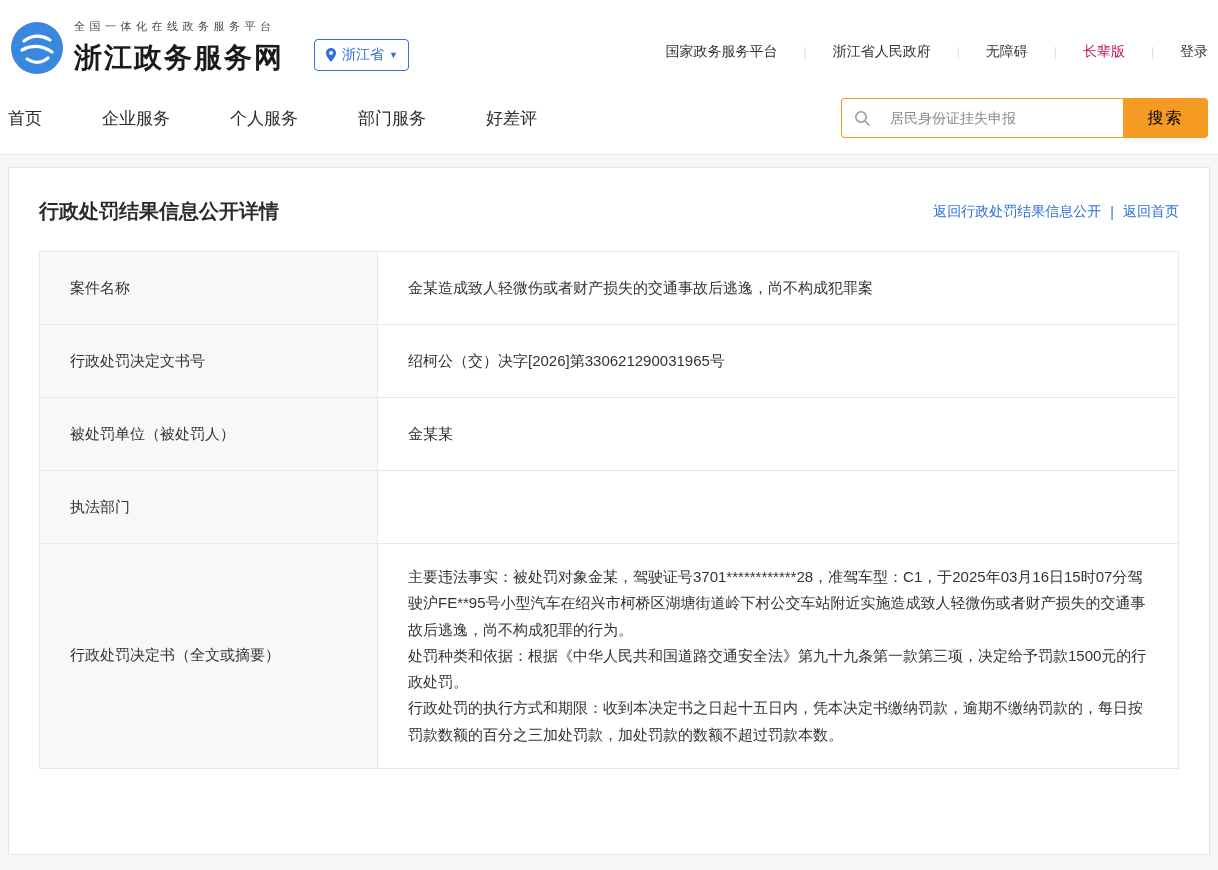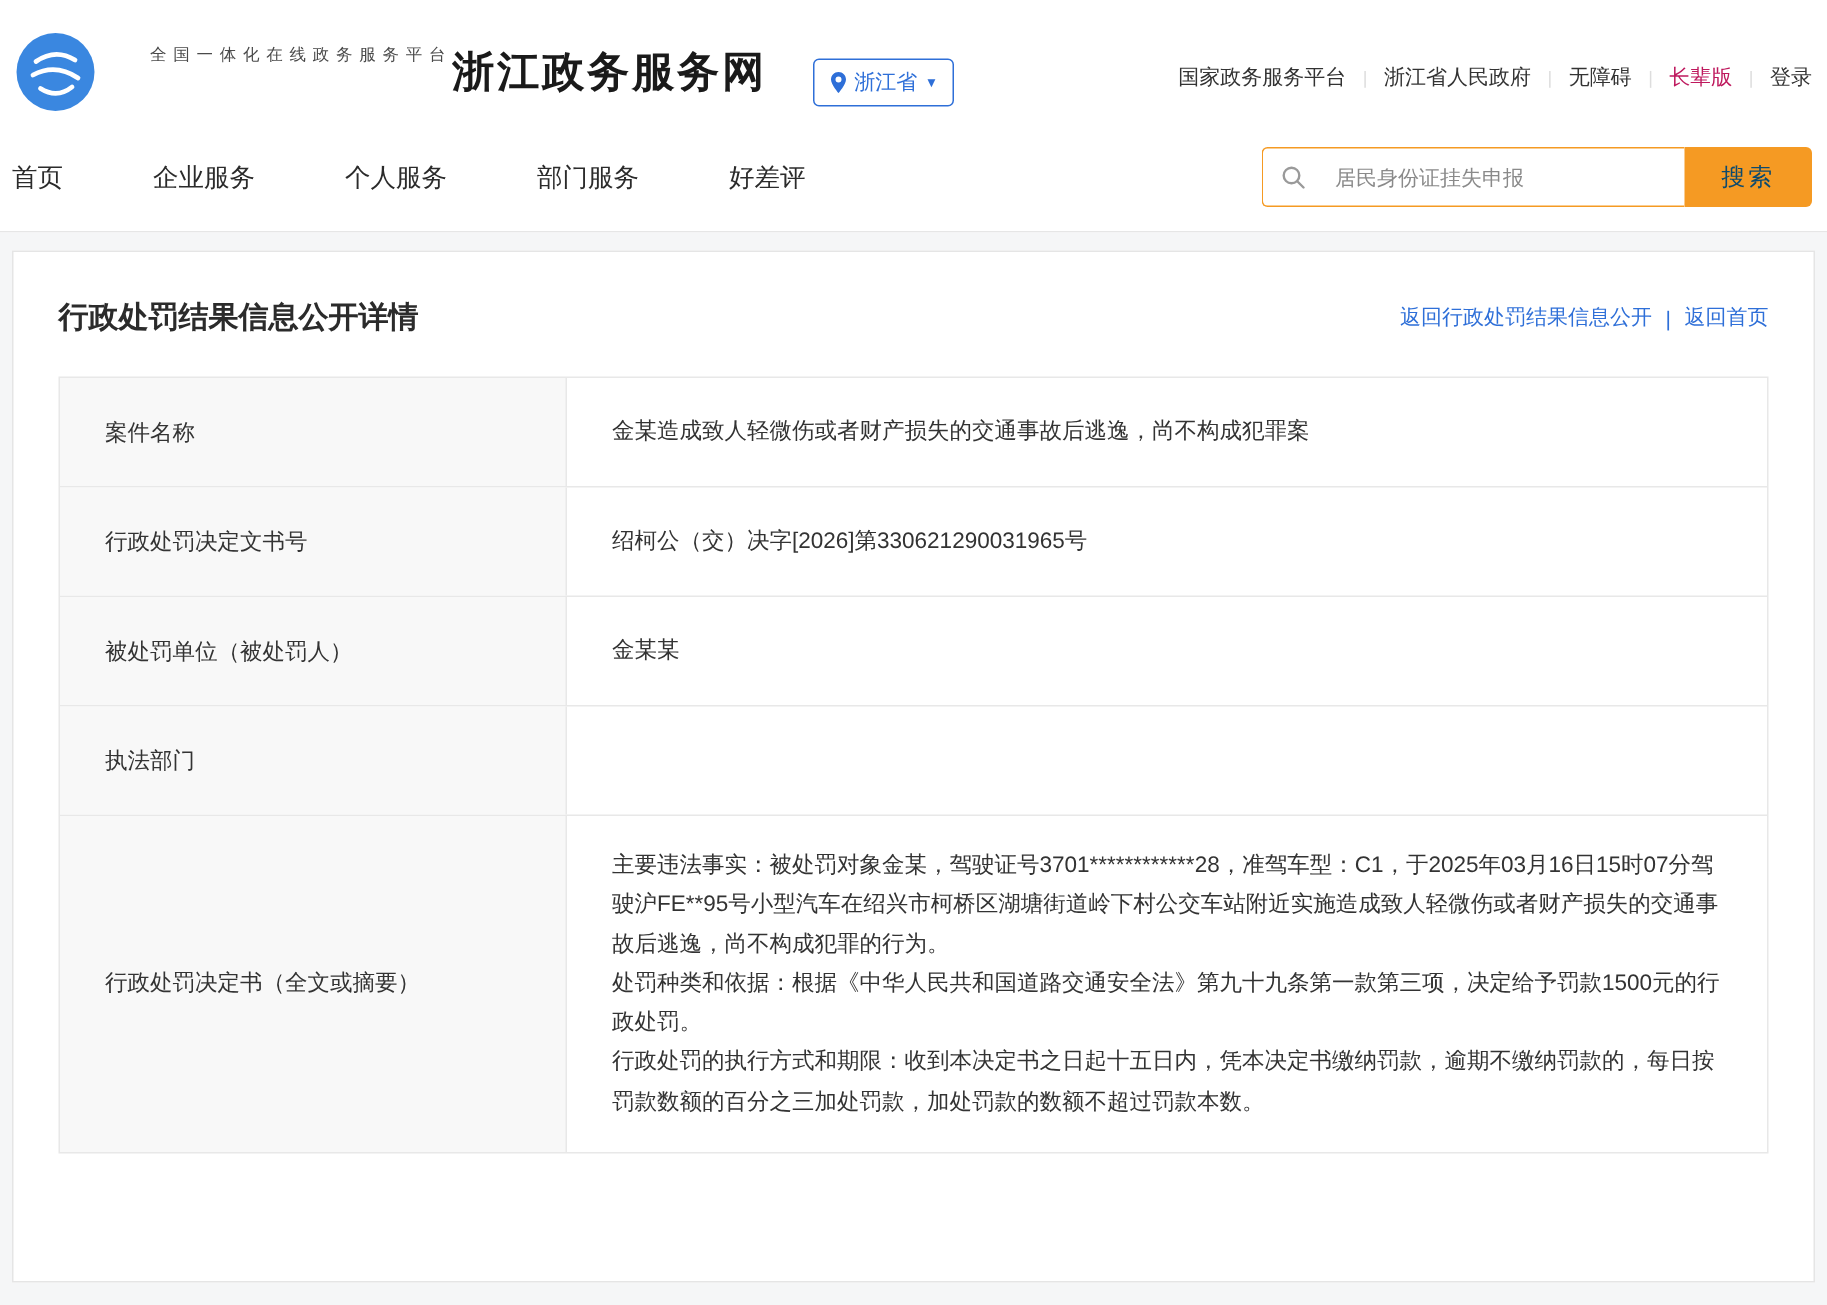--- a/index.html
+++ b/index.html
@@ -10,51 +10,51 @@
     font-family:"Liberation Sans","DejaVu Sans",sans-serif;
     background:#fff;
     color:#333;
   }
   a { text-decoration:none; cursor:pointer; }
 
   
   .header { height:96px; background:#fff; display:flex; align-items:center; padding:0 10px; }
   .brand { display:flex; align-items:center; gap:10px; }
   .logo svg { width:54px; height:54px; display:block; }
-  .brand-text { display:flex; flex-direction:row;margin-left:26px; }
+  .brand-text { display:flex; flex-direction:column; }
   .tagline { font-size:11px; color:#4a4a4a; letter-spacing:4.5px; margin-bottom:5px; }
   .site-name { font-size:28px; font-weight:bold; color:#1a1a1a; letter-spacing:2px; font-family:Liberation Sans, sans-serif; }
   .region-btn {
     margin-left:30px; margin-top:14px;
     display:inline-flex; align-items:center; gap:5px;
     border:1px solid #2e6fd8; color:#2e6fd8; background:#fff;
     border-radius:4px; padding:6px 10px; font-size:14px; cursor:pointer;
   }
   .region-btn .caret { font-size:9px; }
   .pin-icon svg { width:12px; height:14px; display:block; }
-  .top-links { margin-left:auto; display:flex; align-items:center; gap:11px; font-size:14px; margin-top:8px; }
+  .top-links { margin-left:auto; display:flex; align-items:center; gap:26px; font-size:14px; margin-top:8px; }
   .top-links a { color:#333; }
   .top-links .sep { color:#ddd; font-size:12px; }
   .top-links .elder { color:#be185d; }
 
   
   .navbar { display:flex; align-items:center; padding:2px 10px 16px 8px; border-bottom:1px solid #e6e6e6; }
   .main-nav { display:flex; gap:60px; font-size:17px; }
   .main-nav a { color:#2b2b2b; }
   .search-box { margin-left:auto; display:flex; height:40px; }
   .search-input-wrap {
     display:flex; align-items:center; gap:20px;
     border:1px solid #f59a23; border-right:none;
     border-radius:4px 0 0 4px; width:282px; padding:0 12px; background:#fff;
   }
   .search-icon svg { width:16px; height:16px; display:block; }
   .search-input-wrap input { border:none; outline:none; flex:1; font-size:14px; color:#333; background:transparent; }
   .search-input-wrap input::placeholder { color:#8a8a8a; }
   .search-btn {
-    width:85px; background:#f59a23; color:#0c4a6e; font-size:16px;
+    width:85px; background:#f59a23; color:#000000; font-size:16px;
     border:none; border-radius:0 4px 4px 0; cursor:pointer; letter-spacing:2px;
   }
 
   
   .page { background:#f5f6f7; padding:12px 8px 14px; min-height:718px; }
   .card { background:#fff; border:1px solid #e5e5e5; padding:18px 30px 40px; min-height:688px; }
   .card-header { display:flex; align-items:center; margin:12px 0 26px; }
   .card-title { font-size:20px; font-weight:bold; color:#2b2b2b; }
   .back-links { margin-left:auto; font-size:14px; display:flex; align-items:center; gap:9px; }
   .back-links a { color:#2e6fd8; }

